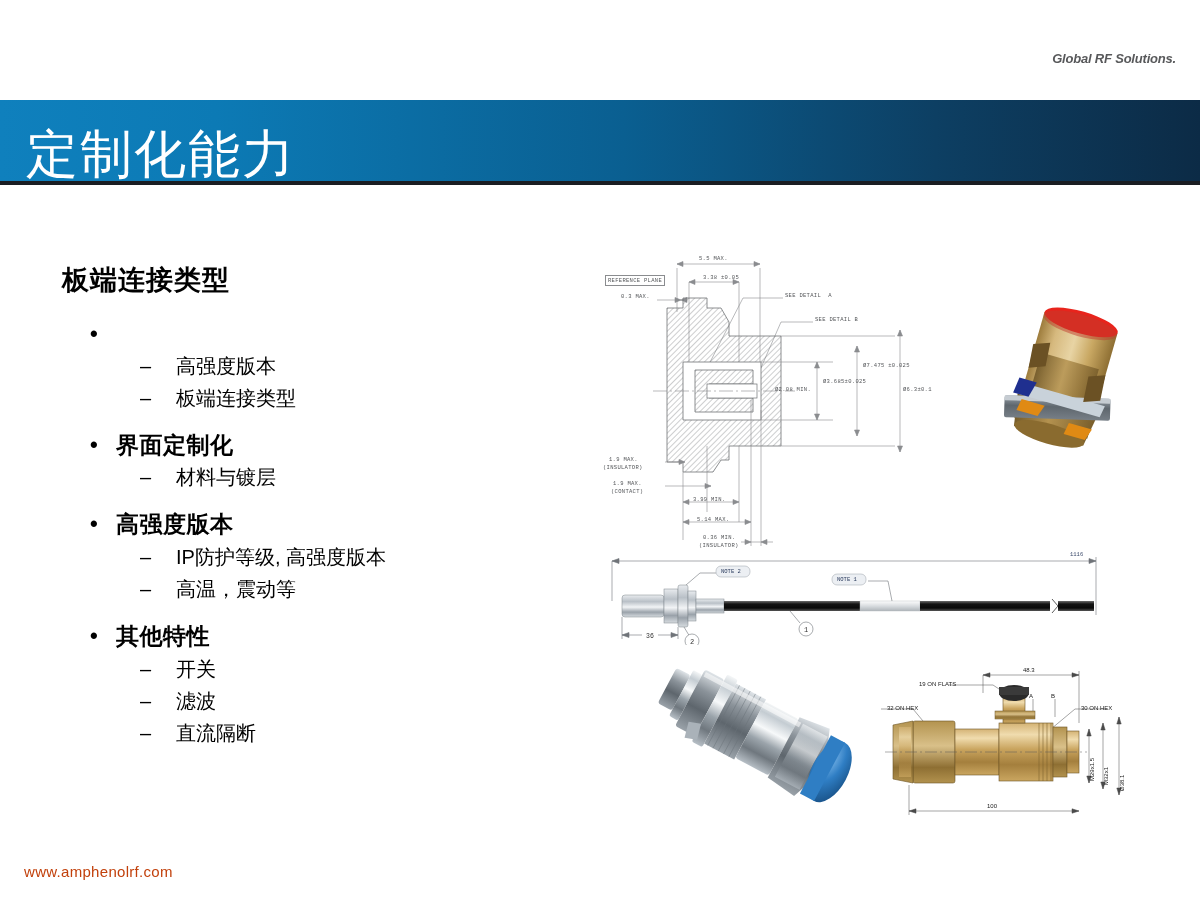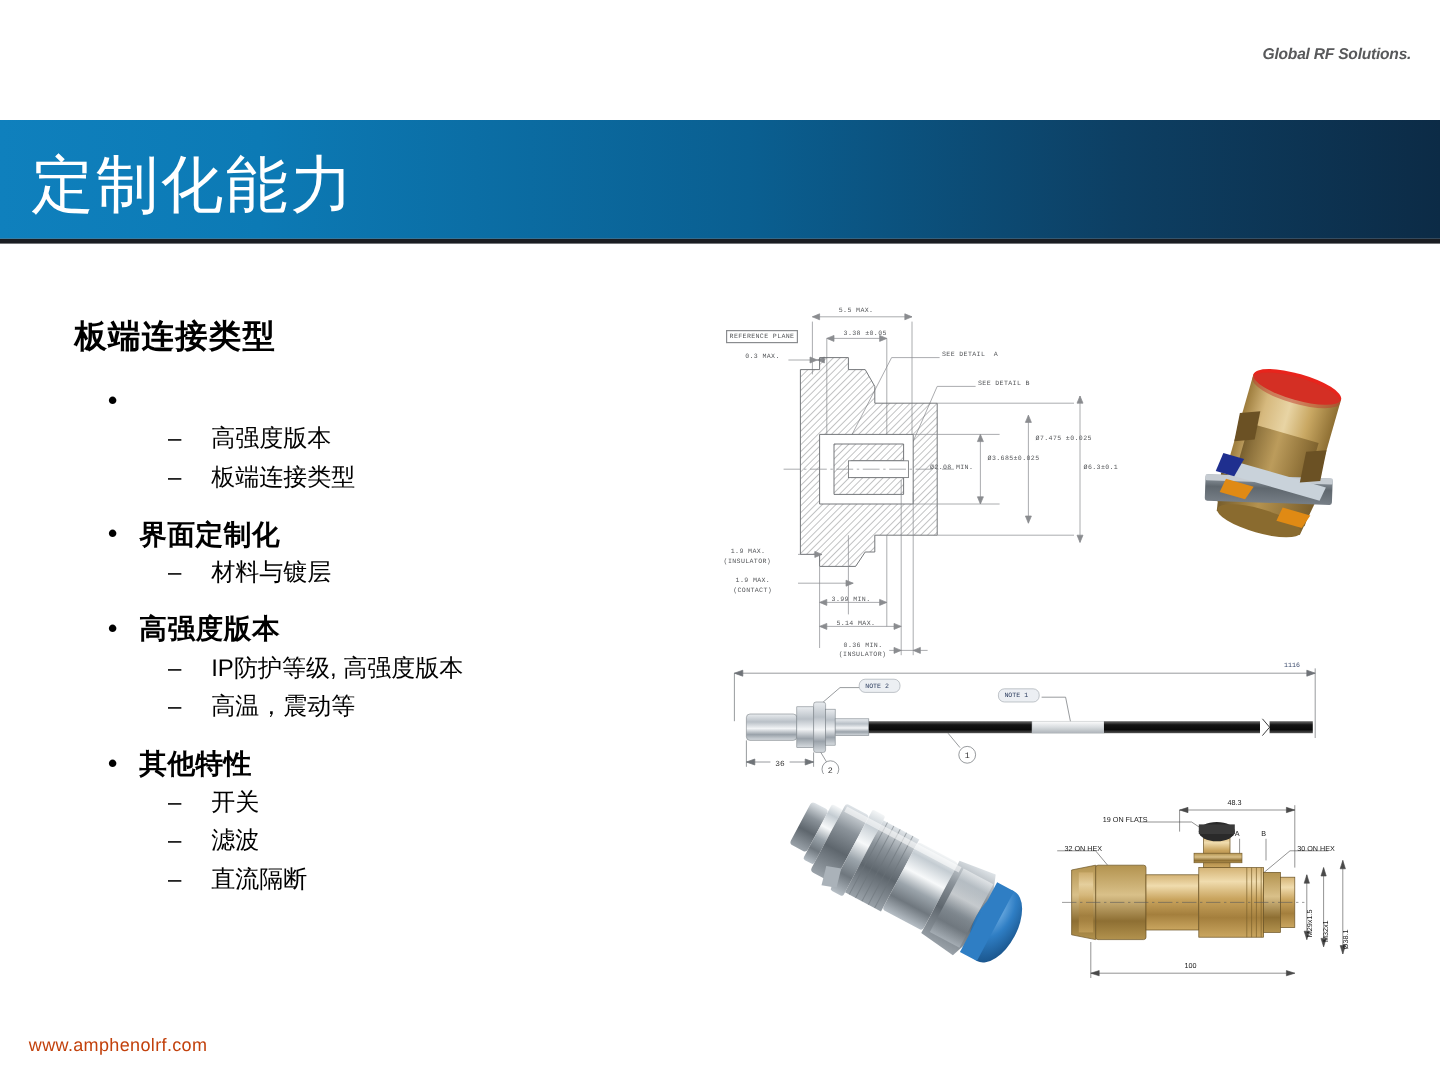--- a/index.html
+++ b/index.html
@@ -32,35 +32,35 @@
   }
   .logo-amphenol { color: #1f5fa9; }
   .logo-reg {
     color: #1f5fa9;
     font-size: 20px;
     vertical-align: super;
     font-weight: bold;
   }
   .logo-rf { color: #ffd400; }
   .logo-tagline {
-    margin-top: 4px;
+    margin-top: 18px;
     font-size: 13px;
     font-style: italic;
     font-weight: bold;
     color: #58595b;
     letter-spacing: -0.2px;
   }
 
   
   .title-banner {
     position: absolute;
     left: 0;
     top: 100px;
     width: 1200px;
-    height: 103px;
+    height: 85px;
     background: linear-gradient(to right, #0f80bd 0%, #0c7ab5 18%, #0a5f91 52%, #0d3f63 78%, #0c2b46 100%);
     border-bottom: 4px solid #1a1d22;
     box-sizing: border-box;
   }
   .title-banner-text {
     position: absolute;
     left: 26px;
     top: 20px;
     font-size: 52px;
     color: #ffffff;

